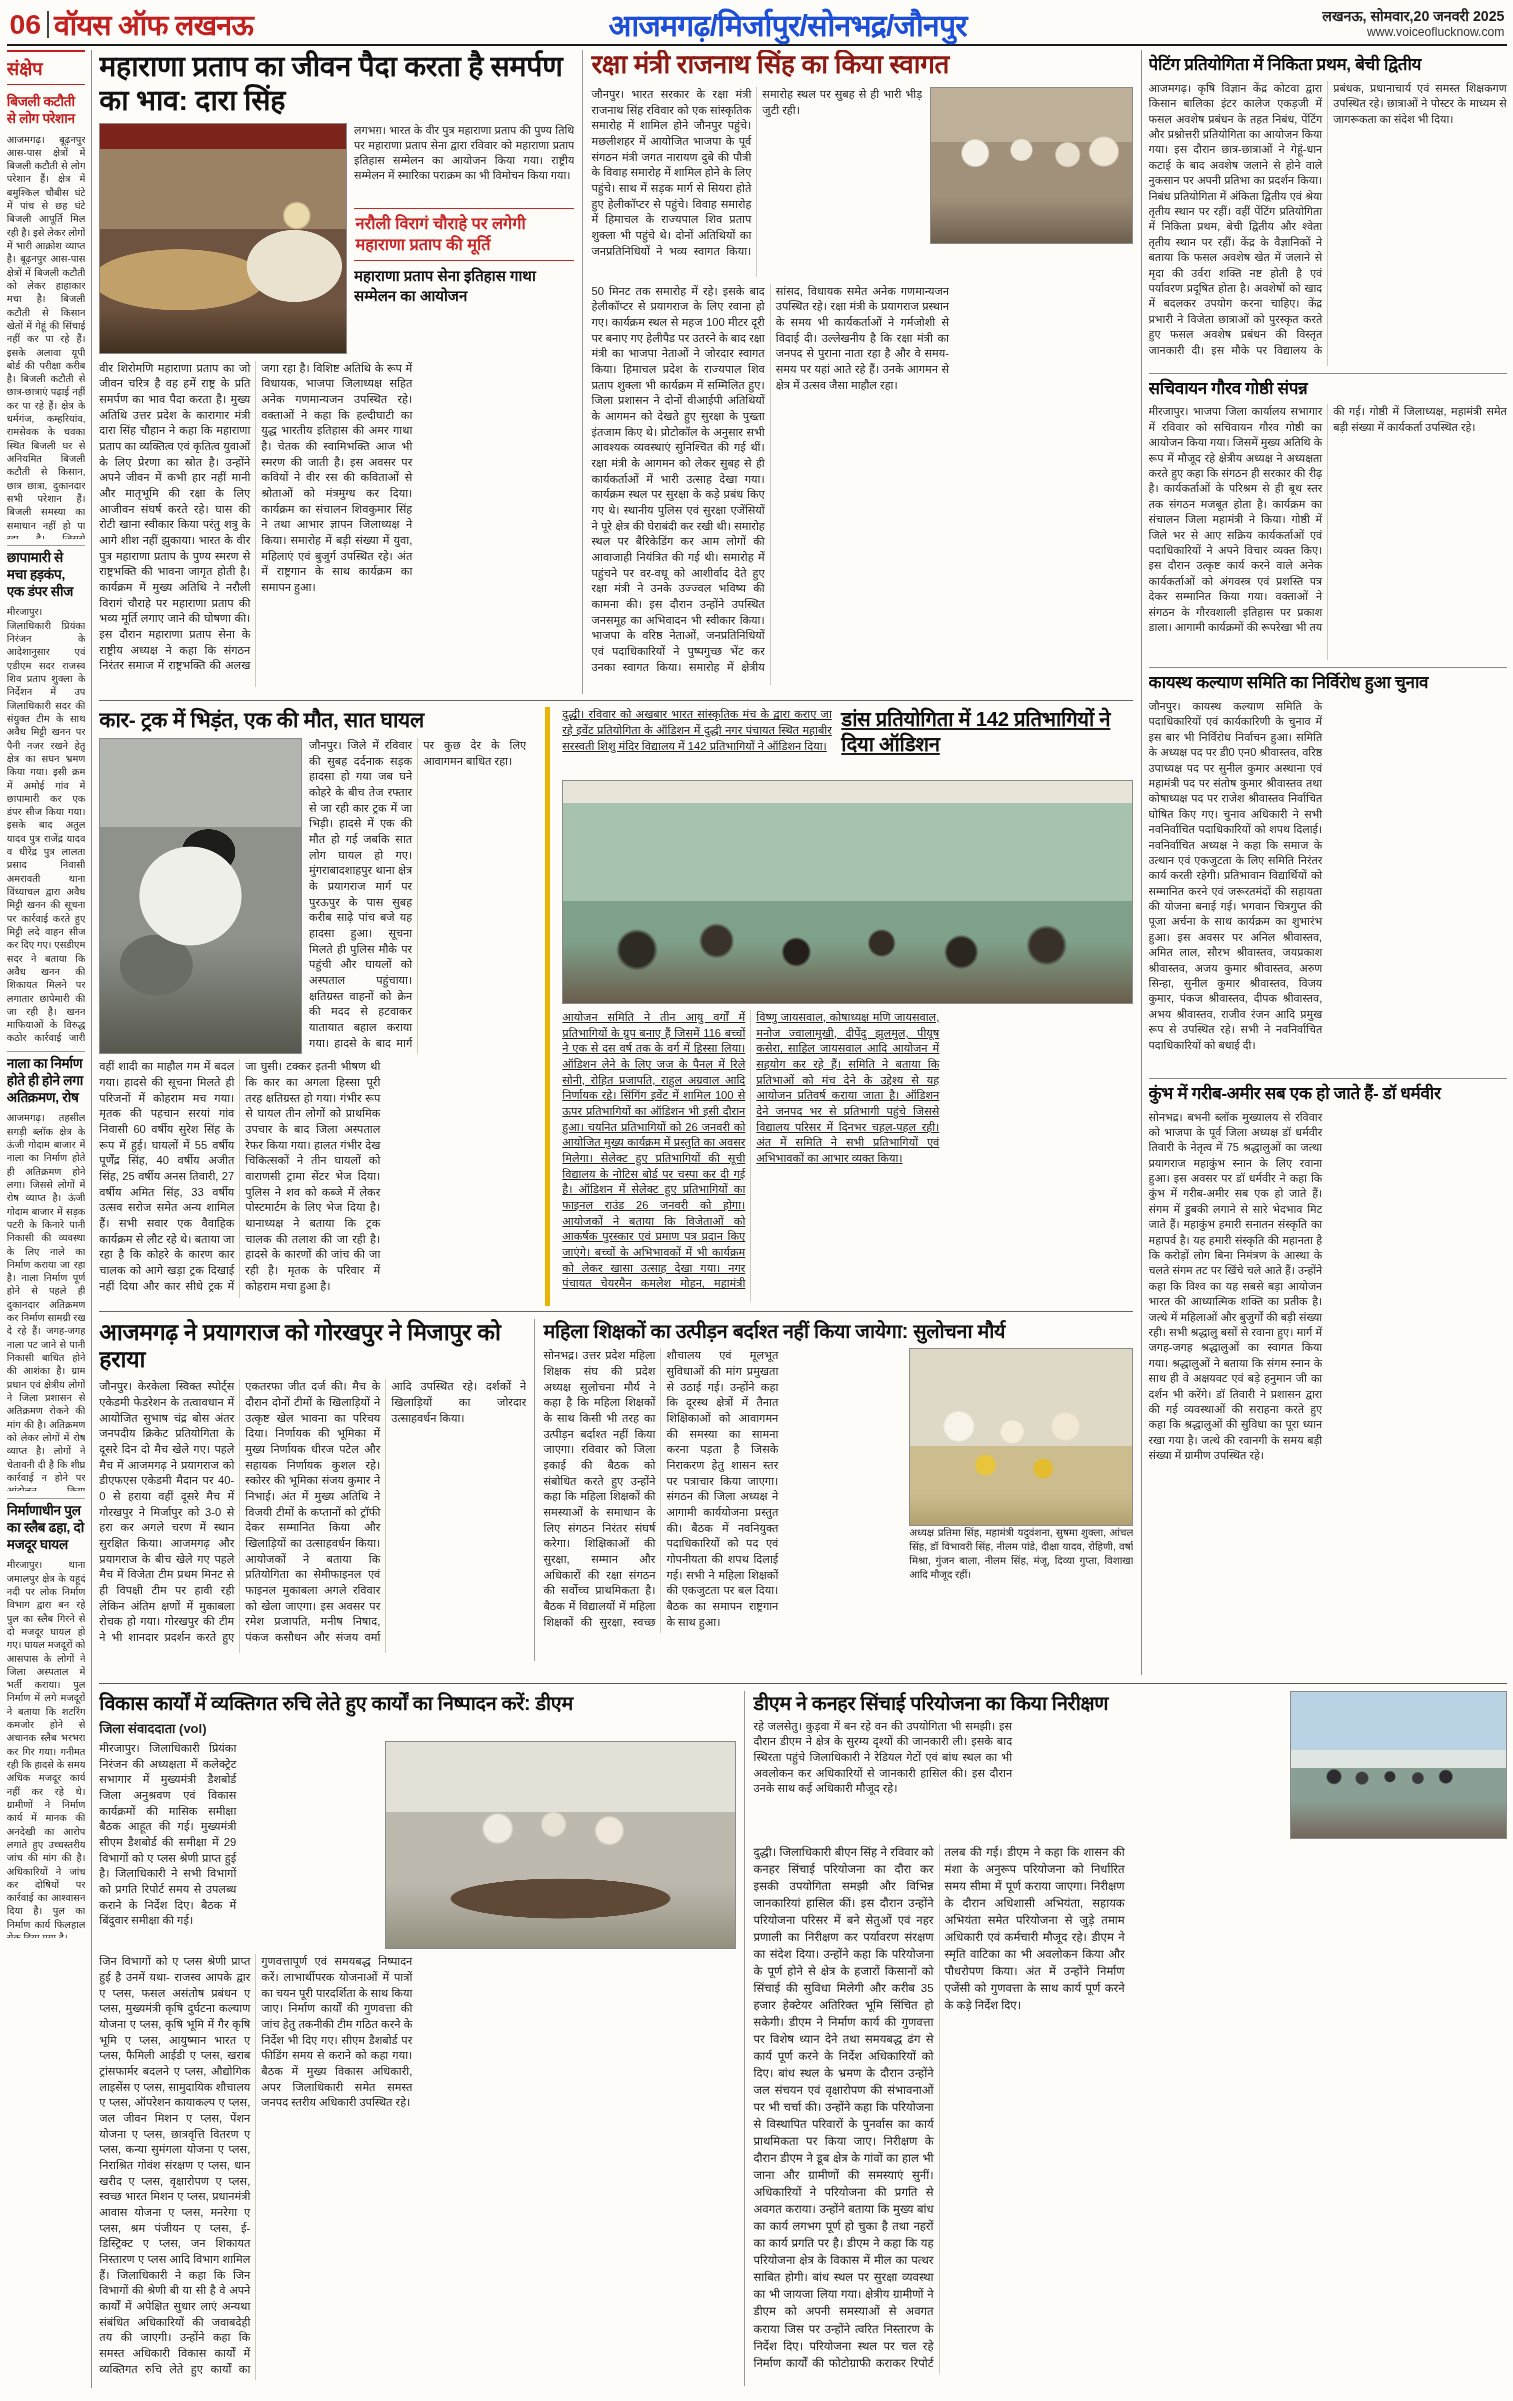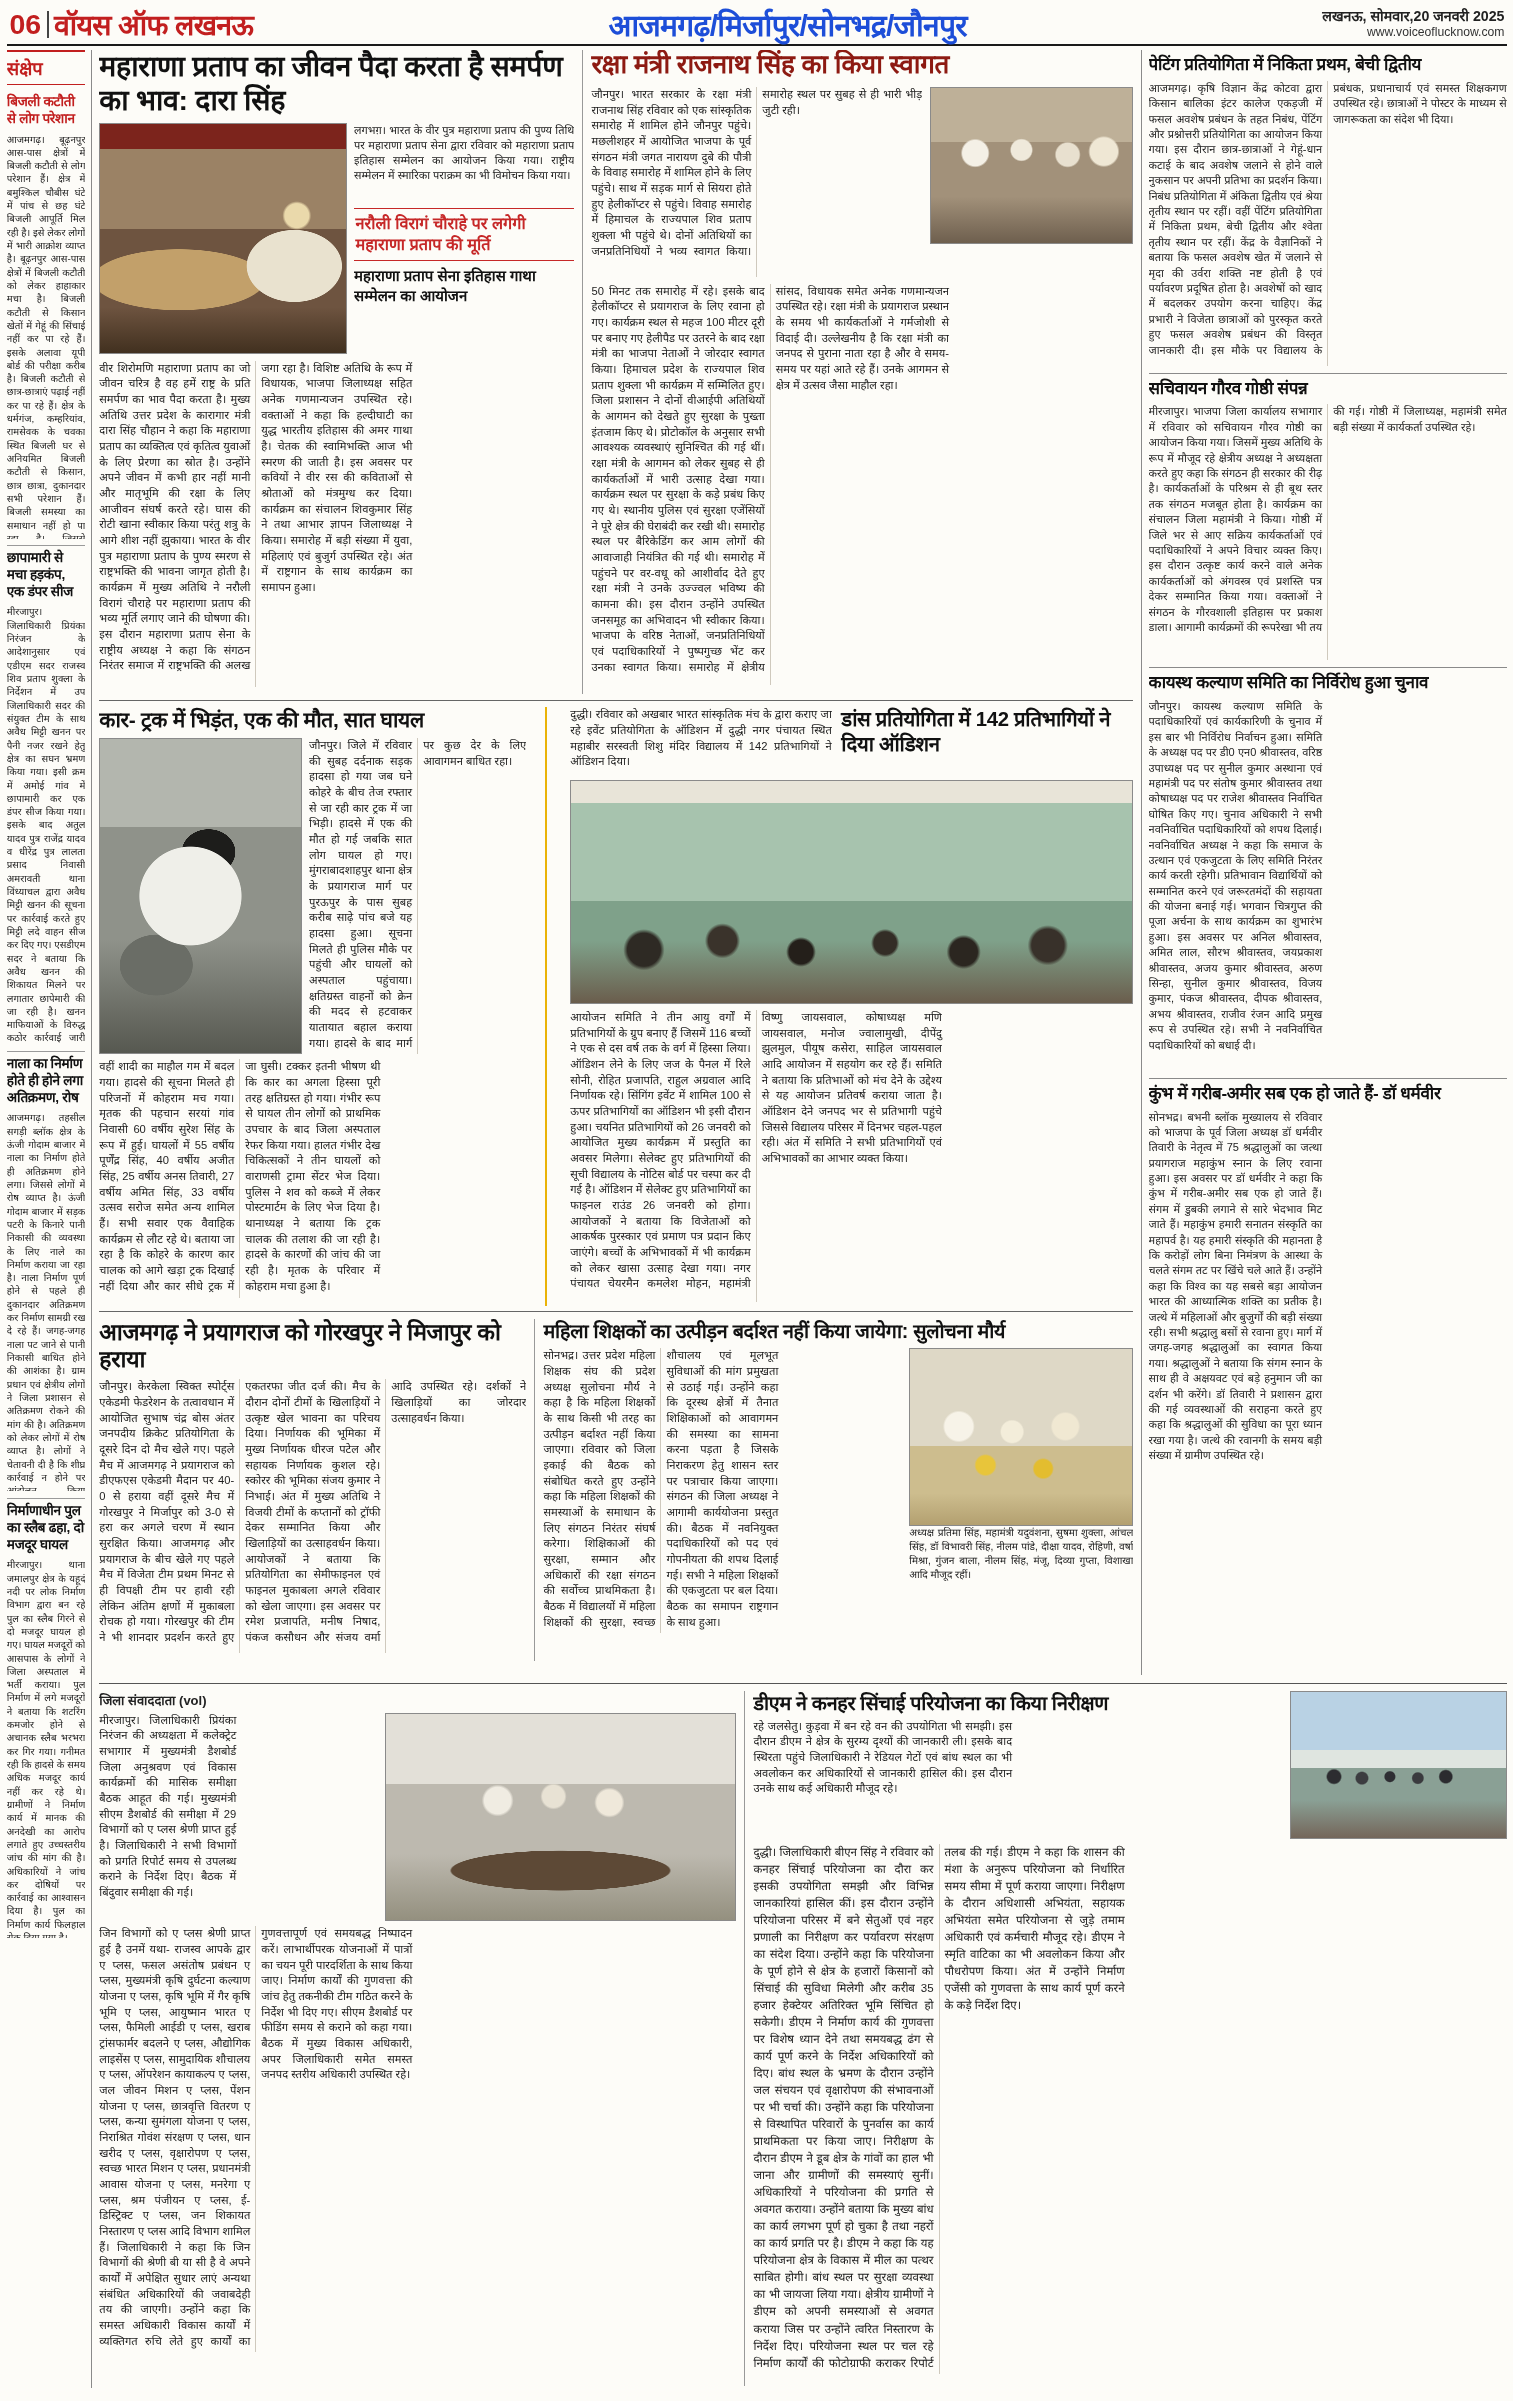--- a/index.html
+++ b/index.html
@@ -80,21 +80,21 @@
   .hl-md { font-size: 21px; line-height: 1.2; margin-bottom: 5.4px; }
   .b1-row { display: flex; gap: 6.8px; height: 316px; }
   .ph-crash { width: 203px; height: 316px;
     background:
       radial-gradient(ellipse 42% 26% at 45% 50%, #efefe9 0 60%, transparent 61%),
       radial-gradient(ellipse 22% 12% at 54% 36%, #1d1d1b 0 60%, transparent 61%),
       radial-gradient(ellipse 30% 16% at 28% 72%, #6a6d66 0 60%, transparent 61%),
       linear-gradient(180deg, #b3b6ae 0 28%, #8f928a 28% 64%, #565850 100%); }
   .b1-side { flex: 1; height: 316px; }
   .b1-body { height: 239px; margin-top: 5.4px; }
-  .art-b2 { flex: 1; border-left: 2px solid #eab308; padding-left: 23px; overflow: hidden; }
+  .art-b2 { flex: 1; border-left: 5px solid #eab308; padding-left: 12px; overflow: hidden; text-decoration: underline; }
   .b2-top { display: flex; gap: 9.5px; height: 69px; margin-bottom: 4.1px; }
   .b2-lead { flex: 1; height: 69px; }
   .b2-hl { width: 292px; flex: none; font-size: 20.3px; line-height: 1.2; }
   .ph-dance { height: 224px; width: 100%;
     background:
       radial-gradient(circle at 13% 76%, #2e2a24 0 3.2%, transparent 4%),
       radial-gradient(circle at 27% 72%, #3a332b 0 3.2%, transparent 4%),
       radial-gradient(circle at 41% 77%, #241f1a 0 3.2%, transparent 4%),
       radial-gradient(circle at 56% 73%, #332d26 0 3.2%, transparent 4%),
       radial-gradient(circle at 70% 77%, #2b2620 0 3.2%, transparent 4%),
@@ -282,20 +282,21 @@
       </article>
 
       <article class="rr-art rr-last">
         <h3 class="rr-hl">कुंभ में गरीब-अमीर सब एक हो जाते हैं- डॉ धर्मवीर</h3>
         <div class="art-body cols2 rrb rrb4">सोनभद्र। बभनी ब्लॉक मुख्यालय से रविवार को भाजपा के पूर्व जिला अध्यक्ष डॉ धर्मवीर तिवारी के नेतृत्व में 75 श्रद्धालुओं का जत्था प्रयागराज महाकुंभ स्नान के लिए रवाना हुआ। इस अवसर पर डॉ धर्मवीर ने कहा कि कुंभ में गरीब-अमीर सब एक हो जाते हैं। संगम में डुबकी लगाने से सारे भेदभाव मिट जाते हैं। महाकुंभ हमारी सनातन संस्कृति का महापर्व है। यह हमारी संस्कृति की महानता है कि करोड़ों लोग बिना निमंत्रण के आस्था के चलते संगम तट पर खिंचे चले आते हैं। उन्होंने कहा कि विश्व का यह सबसे बड़ा आयोजन भारत की आध्यात्मिक शक्ति का प्रतीक है। जत्थे में महिलाओं और बुजुर्गों की बड़ी संख्या रही। सभी श्रद्धालु बसों से रवाना हुए। मार्ग में जगह-जगह श्रद्धालुओं का स्वागत किया गया। श्रद्धालुओं ने बताया कि संगम स्नान के साथ ही वे अक्षयवट एवं बड़े हनुमान जी का दर्शन भी करेंगे। डॉ तिवारी ने प्रशासन द्वारा की गई व्यवस्थाओं की सराहना करते हुए कहा कि श्रद्धालुओं की सुविधा का पूरा ध्यान रखा गया है। जत्थे की रवानगी के समय बड़ी संख्या में ग्रामीण उपस्थित रहे।</div>
       </article>
     </aside>
 
     <section class="sec-d">
       <article class="art-d1">
+        <h2 class="hl-md3">विकास कार्यों में व्यक्तिगत रुचि लेते हुए कार्यों का निष्पादन करें: डीएम</h2>
         <div class="byline">जिला संवाददाता (vol)</div>
         <div class="d1-row">
           <div class="art-body cols2 d1-lead">मीरजापुर। जिलाधिकारी प्रियंका निरंजन की अध्यक्षता में कलेक्ट्रेट सभागार में मुख्यमंत्री डैशबोर्ड जिला अनुश्रवण एवं विकास कार्यक्रमों की मासिक समीक्षा बैठक आहूत की गई। मुख्यमंत्री सीएम डैशबोर्ड की समीक्षा में 29 विभागों को ए प्लस श्रेणी प्राप्त हुई है। जिलाधिकारी ने सभी विभागों को प्रगति रिपोर्ट समय से उपलब्ध कराने के निर्देश दिए। बैठक में बिंदुवार समीक्षा की गई।</div>
           <div class="photo ph-meeting"></div>
         </div>
         <div class="art-body cols4 d1-body">जिन विभागों को ए प्लस श्रेणी प्राप्त हुई है उनमें यथा- राजस्व आपके द्वार ए प्लस, फसल असंतोष प्रबंधन ए प्लस, मुख्यमंत्री कृषि दुर्घटना कल्याण योजना ए प्लस, कृषि भूमि में गैर कृषि भूमि ए प्लस, आयुष्मान भारत ए प्लस, फैमिली आईडी ए प्लस, खराब ट्रांसफार्मर बदलने ए प्लस, औद्योगिक लाइसेंस ए प्लस, सामुदायिक शौचालय ए प्लस, ऑपरेशन कायाकल्प ए प्लस, जल जीवन मिशन ए प्लस, पेंशन योजना ए प्लस, छात्रवृत्ति वितरण ए प्लस, कन्या सुमंगला योजना ए प्लस, निराश्रित गोवंश संरक्षण ए प्लस, धान खरीद ए प्लस, वृक्षारोपण ए प्लस, स्वच्छ भारत मिशन ए प्लस, प्रधानमंत्री आवास योजना ए प्लस, मनरेगा ए प्लस, श्रम पंजीयन ए प्लस, ई-डिस्ट्रिक्ट ए प्लस, जन शिकायत निस्तारण ए प्लस आदि विभाग शामिल हैं। जिलाधिकारी ने कहा कि जिन विभागों की श्रेणी बी या सी है वे अपने कार्यों में अपेक्षित सुधार लाएं अन्यथा संबंधित अधिकारियों की जवाबदेही तय की जाएगी। उन्होंने कहा कि समस्त अधिकारी विकास कार्यों में व्यक्तिगत रुचि लेते हुए कार्यों का गुणवत्तापूर्ण एवं समयबद्ध निष्पादन करें। लाभार्थीपरक योजनाओं में पात्रों का चयन पूरी पारदर्शिता के साथ किया जाए। निर्माण कार्यों की गुणवत्ता की जांच हेतु तकनीकी टीम गठित करने के निर्देश भी दिए गए। सीएम डैशबोर्ड पर फीडिंग समय से कराने को कहा गया। बैठक में मुख्य विकास अधिकारी, अपर जिलाधिकारी समेत समस्त जनपद स्तरीय अधिकारी उपस्थित रहे।</div>
       </article>
 
       <article class="art-d2">
         <div class="d2-top">

